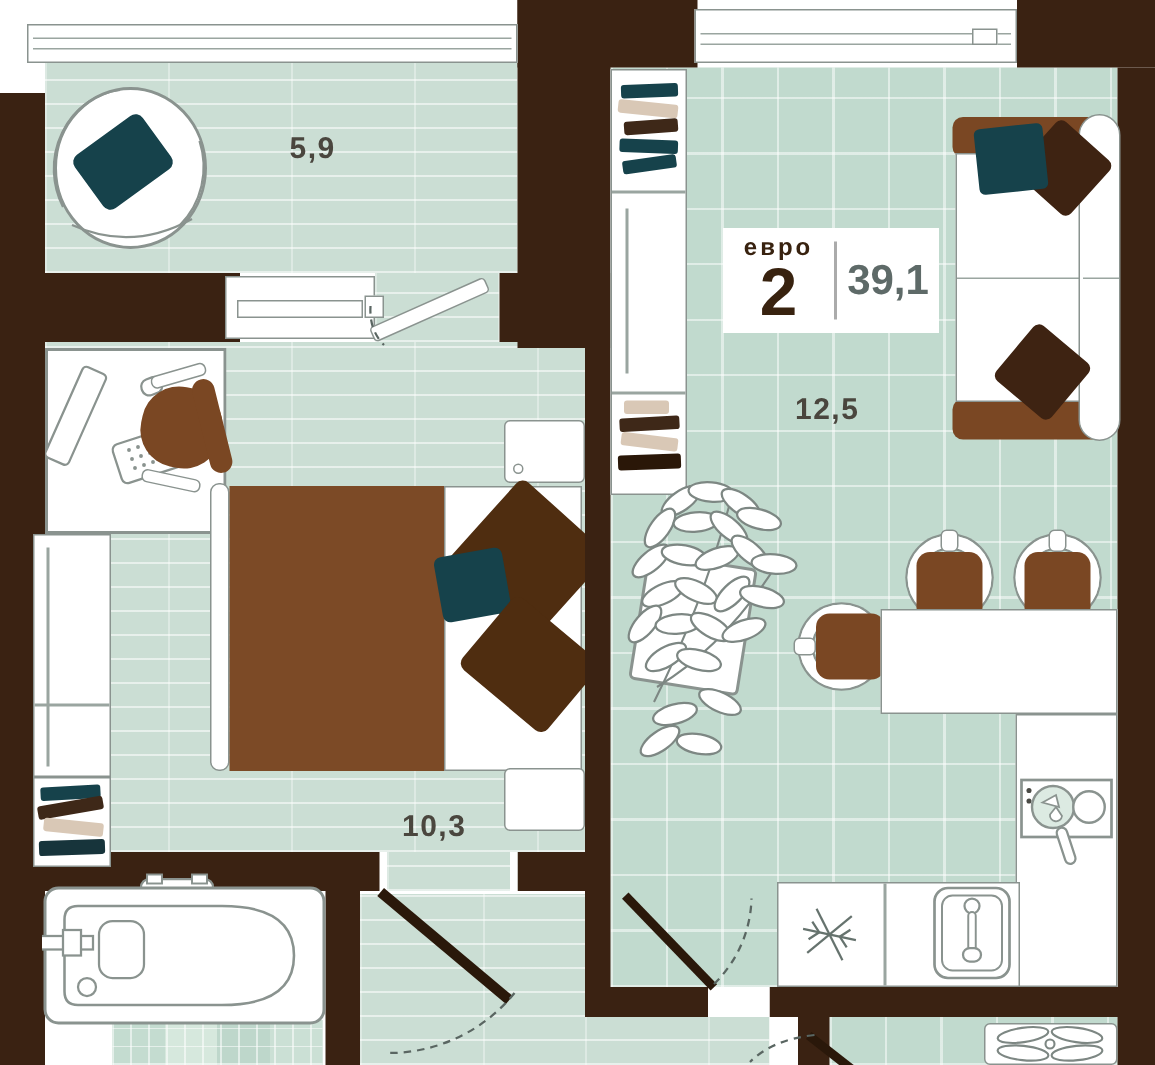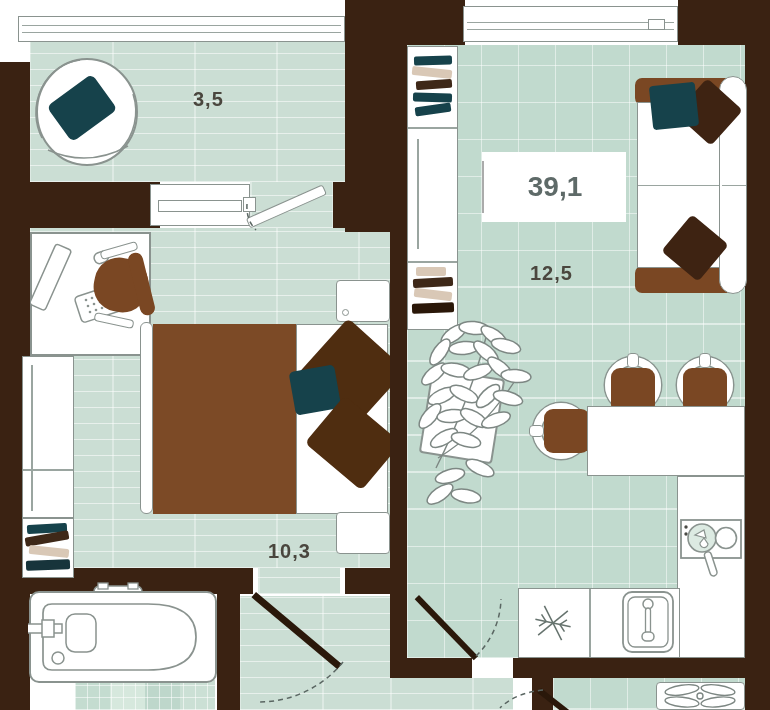--- a/index.html
+++ b/index.html
@@ -87,21 +87,21 @@
   <div class="a out" style="left:243px;top:197px;width:13px;height:15px;border-width:1.2px;"></div>
   <div class="a out" style="left:248px;top:218px;width:84px;height:11px;border-radius:3px;transform:rotate(-24deg);transform-origin:left center;"></div>
 
   <svg class="a" style="left:30px;top:52px;" width="115" height="120">
     <ellipse cx="57" cy="60" rx="50" ry="53" fill="#fff" stroke="#8A938F" stroke-width="2"></ellipse>
     <path d="M12 86 A50 53 0 0 1 50 8" fill="none" stroke="#8A938F" stroke-width="1.5"></path>
     <path d="M103 42 A50 53 0 0 1 90 98" fill="none" stroke="#8A938F" stroke-width="1.5"></path>
     <path d="M18 98 Q58 116 98 94" fill="none" stroke="#8A938F" stroke-width="1.5"></path>
     <rect x="24" y="34" width="56" height="44" rx="6" fill="#16424B" transform="rotate(-36 52 56)"></rect>
   </svg>
-  <div class="room-label" style="left:193px;top:88px;">3,5</div>
+  <div class="room-label" style="left:193px;top:88px;">5,9</div>
 
   <svg class="a" style="left:30px;top:232px;" width="121" height="124">
     <rect x="1" y="1" width="119" height="122" fill="#fff" stroke="#8A938F" stroke-width="2"></rect>
     <g fill="#fff" stroke="#8A938F" stroke-width="1.5">
       <rect x="12" y="12" width="17" height="66" rx="3" transform="rotate(24 20 45)"></rect>
       <rect x="47" y="58" width="44" height="27" rx="4" transform="rotate(-18 69 71)"></rect>
       <rect x="64" y="20" width="14" height="11" rx="5" transform="rotate(-20 71 25)"></rect>
     </g>
     <g fill="#8A938F">
       <circle cx="56" cy="68" r="1.3"></circle>
@@ -210,20 +210,24 @@
       <ellipse cx="34" cy="120" rx="15" ry="6.5" transform="rotate(-30 34 120)"></ellipse>
       <ellipse cx="56" cy="122" rx="15" ry="6.5" transform="rotate(15 56 122)"></ellipse>
       <ellipse cx="40" cy="158" rx="15" ry="6.5" transform="rotate(-15 40 158)"></ellipse>
       <ellipse cx="70" cy="150" rx="15" ry="6.5" transform="rotate(25 70 150)"></ellipse>
       <ellipse cx="30" cy="176" rx="15" ry="6.5" transform="rotate(-35 30 176)"></ellipse>
       <ellipse cx="56" cy="178" rx="15" ry="6.5" transform="rotate(10 56 178)"></ellipse>
     </g>
   </svg>
 
   <div id="badge">
+    <div class="bl">
+      <div class="pfx">евро</div>
+      <div class="num">2</div>
+    </div>
     <div class="dv"></div>
     <div class="ar">39,1</div>
   </div>
   <div class="room-label" style="left:530px;top:262px;">12,5</div>
 
   <div class="a" style="left:635px;top:76px;width:112px;height:220px;">
     <div class="a brown" style="left:0;top:2px;width:100px;height:27px;border-radius:7px;"></div>
     <div class="a brown" style="left:0;top:190px;width:100px;height:27px;border-radius:7px;"></div>
     <div class="a out" style="left:2px;top:26px;width:84px;height:166px;">
       <div class="a" style="left:0;top:82px;width:100%;height:1.4px;background:#9AA5A0;"></div>

